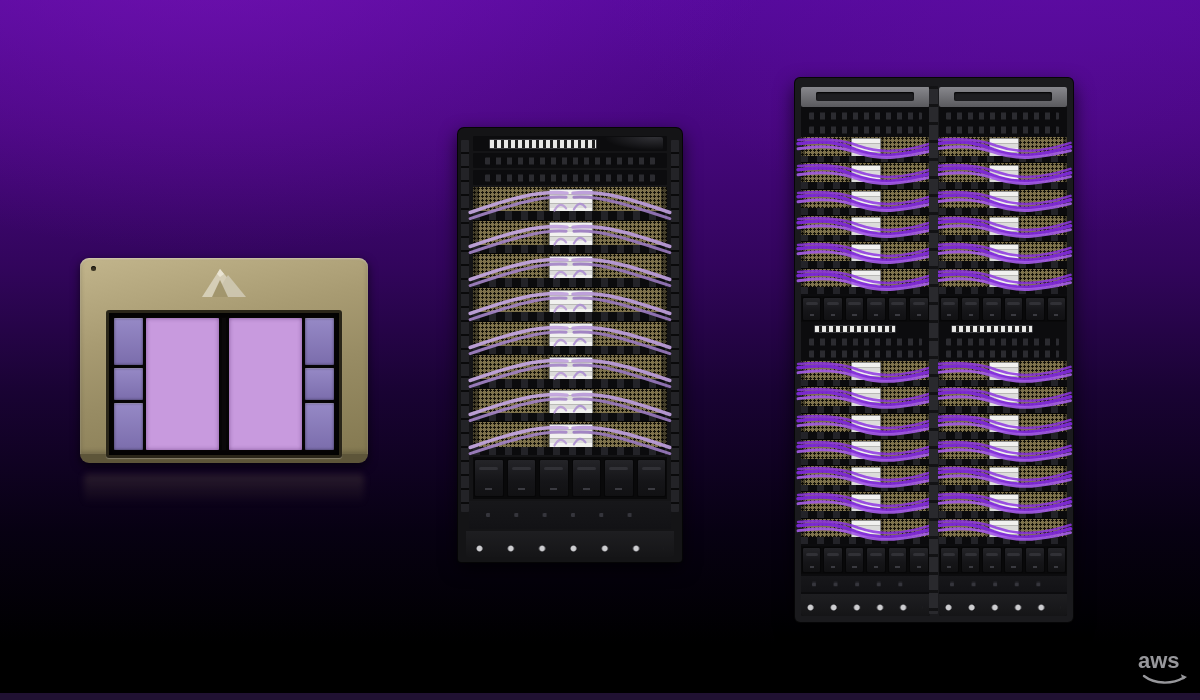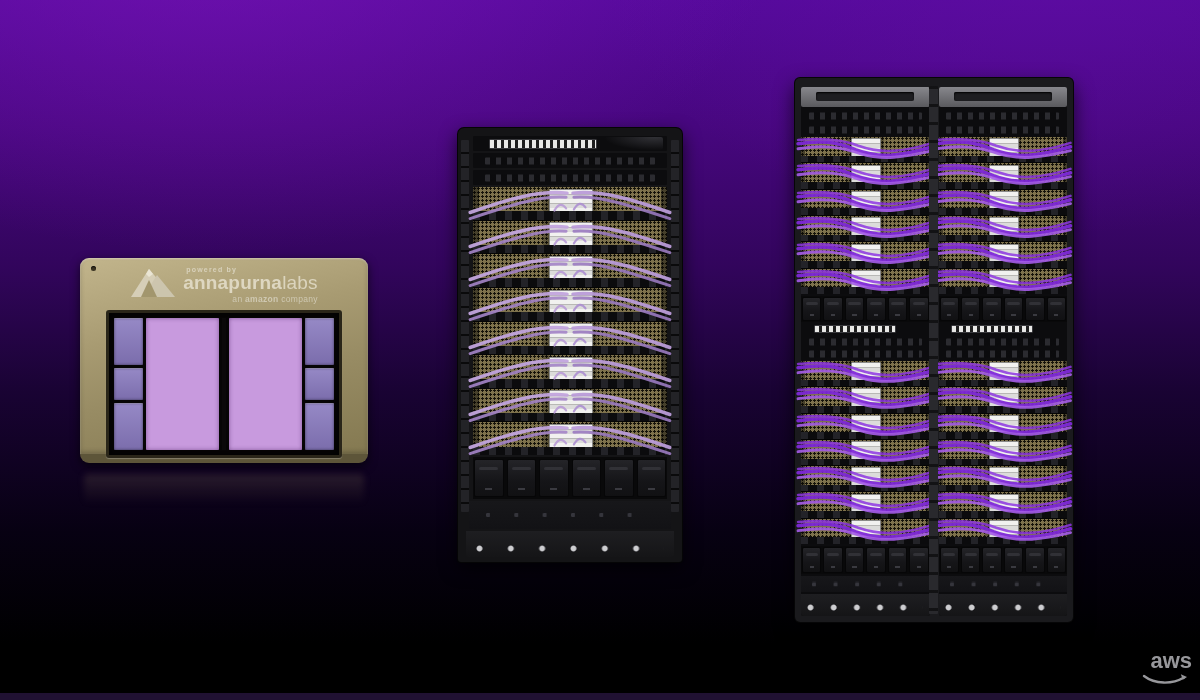--- a/index.html
+++ b/index.html
@@ -116,43 +116,38 @@
   .bay .trays.bot{flex:7;}
   .bay .psu-row{height:24px;gap:2px;padding:1px;}
   .bay .psu-row.lower{height:26px;}
   .bay .ports{left:10%;width:62%;height:6px;}
   .bay .base{height:16px;}
   .bay .base-dots{height:5px;background-size:calc(100%/5) 5px;}
   .bay .plinth{height:22px;}
   .bay .screws{background-size:calc(100%/5) 7px;}
 
   
-  .aws{position:absolute;left:1138px;top:650px;width:54px;color:#97979b;text-align:right;}
+  .aws{position:absolute;left:1138px;top:650px;width:54px;color:#97979b;text-align:left;}
   .aws-text{font-size:22px;font-weight:bold;line-height:1;letter-spacing:0;}
   .aws-smile{display:block;margin:1px auto 0;width:46px;height:13px;overflow:visible;}
 </style>
 </head>
 <body>
 
 <div class="stage">
 
   <div class="chip">
     <div class="chip-pin"></div>
     <div class="chip-logo">
       <svg class="mountain" viewBox="0 0 46 32">
         <path d="M1,31 L19,3 L30,16 L26,31 Z" fill="#d9d2bc"></path>
         <path d="M13,31 L27,9 L45,31 Z" fill="#cfc8b2"></path>
         <path d="M19,14 L27,31 L11,31 Z" fill="#a1956c"></path>
         <path d="M16,8 L19,3 L23,8 L19,11 Z" fill="#efeadb"></path>
       </svg>
-      <div class="chip-logo-text">
-        <span class="powered">powered by</span>
-        <span class="brandline"><span>annapurna</span><span class="labs">labs</span></span>
-        <span class="company-line"><span>an </span><span class="amz">amazon</span><span> company</span></span>
-      </div>
     </div>
     <div class="die-window">
       <div class="hbm-col">
 
       <div class="hbm"></div>
           <div class="hbm"></div>
           <div class="hbm"></div>
         </div>
       <div class="die"></div>
       <div class="die-seam"></div>

